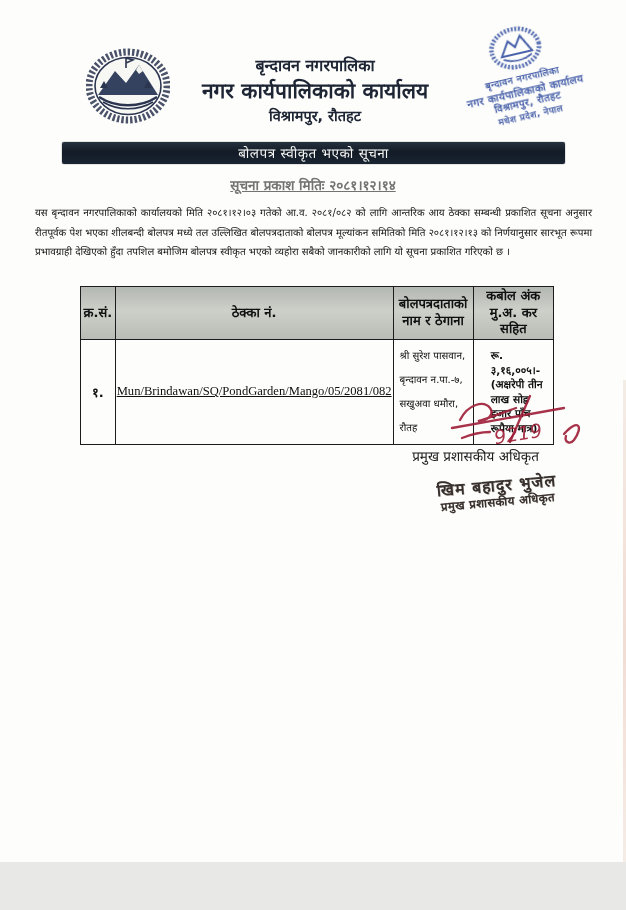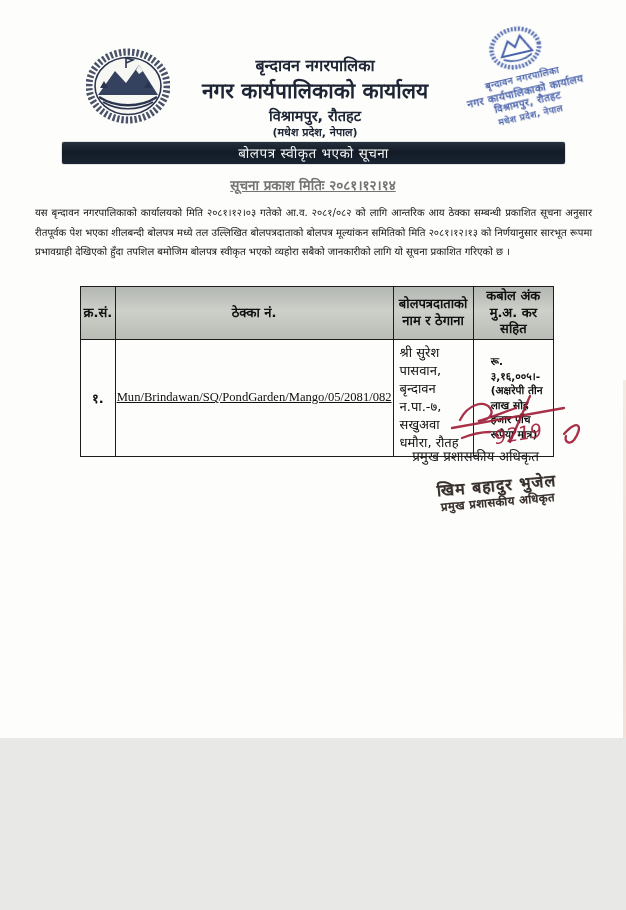--- a/index.html
+++ b/index.html
@@ -1,18 +1,18 @@
 <!DOCTYPE html>
 <html><head>
 <meta charset="utf-8">
 <style>
   html,body{margin:0;padding:0;background:#e8e8e6;}
   #page{
     position:relative;
-    width:626px;height:738px;
+    width:626px;height:862px;
     margin:0 auto;
     background:#fdfdfb;
     overflow:hidden;
     font-family:"DejaVu Sans", sans-serif;
     color:#1b1b1b;
   }
   
   #emblem{
     position:absolute;left:86px;top:48px;width:84px;height:76px;
     filter:blur(.3px);
@@ -70,21 +70,21 @@
     vertical-align:middle;
   }
   #tender-table thead th{
     background:linear-gradient(180deg,#b4b8b2 0%,#cdd0c9 45%,#b8bcb5 100%);
     font-size:13px;font-weight:bold;line-height:16.5px;
     height:34px;padding:1px 2px;text-align:center;
   }
   td.c-sn{width:35px;text-align:center;font-size:13px;font-weight:bold;}
   td.c-contract{width:255px;text-align:right;
     font-family:"Liberation Serif", serif;font-size:12.6px;text-decoration:underline;}
-  td.c-bidder{width:92px;font-size:13px;line-height:18px;padding:4px 3px 4px 6px;}
+  td.c-bidder{width:92px;font-size:10px;line-height:24px;padding:4px 3px 4px 6px;}
   td.c-amount{width:92px;font-size:10.6px;font-weight:bold;line-height:14.5px;
     padding:4px 3px 4px 17px;vertical-align:top;}
   #tender-table tbody td{height:76px;}
   
   #signature{
     position:absolute;left:438px;top:394px;width:164px;height:54px;
   }
   #officer-title{
     position:absolute;left:398px;top:447px;width:155px;
     text-align:center;font-size:13.5px;color:#18181a;
@@ -123,21 +123,20 @@
     <path d="M40,10 L40,20 M40,10 L47,12 L40,15" stroke="#2b3550" stroke-width="1.6" fill="none"></path>
     <path d="M13,49 C30,60 54,60 71,49" fill="none" stroke="#2b3550" stroke-width="2.4"></path>
     <path d="M17,54 C32,63 52,63 67,54" fill="none" stroke="#2b3550" stroke-width="1.6"></path>
     <path d="M14,40 l4,-7 l4,7 Z M66,40 l-4,-7 l-4,7 Z" fill="#2b3550"></path>
   </svg>
 
   <div id="head-text">
     <div class="h-muni">बृन्दावन नगरपालिका</div>
     <div class="h-office">नगर कार्यपालिकाको कार्यालय</div>
     <div class="h-place">विश्रामपुर, रौतहट</div>
-    <div class="h-prov">(मधेश प्रदेश, नेपाल)</div>
   </div>
 
   <div id="seal">
     <svg width="54" height="42" viewBox="0 0 54 42">
       <ellipse cx="27" cy="21" rx="24" ry="19" fill="none" stroke="#3a55a4" stroke-width="4.5" stroke-dasharray="2 1.6" opacity=".9"></ellipse>
       <path d="M12,27 L21,13 L27,20 L34,10 L43,27 Z" fill="none" stroke="#3a55a4" stroke-width="2"></path>
       <path d="M13,30 C22,35 33,35 42,30" fill="none" stroke="#3a55a4" stroke-width="1.6"></path>
     </svg>
     <div class="seal-line s1">बृन्दावन नगरपालिका</div>
     <div class="seal-line s2">नगर कार्यपालिकाको कार्यालय</div>

